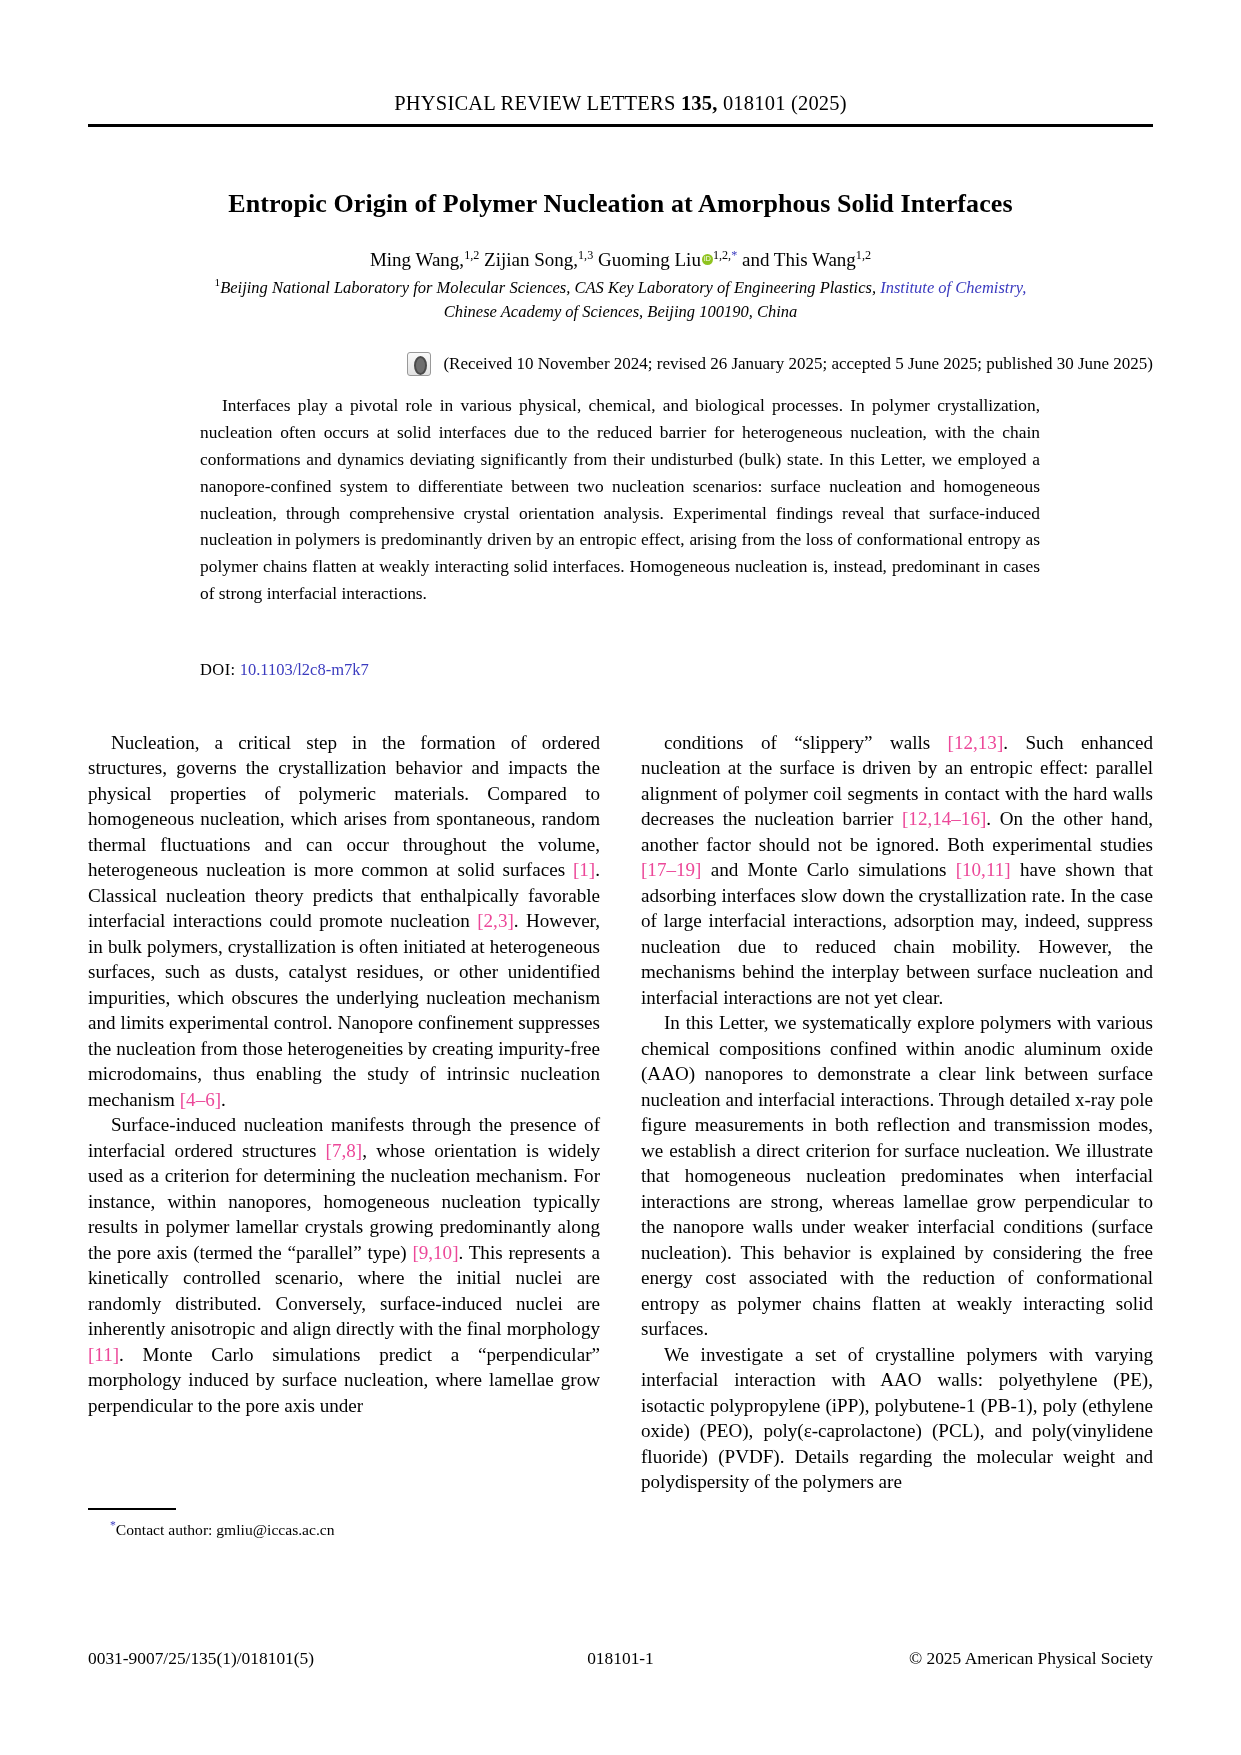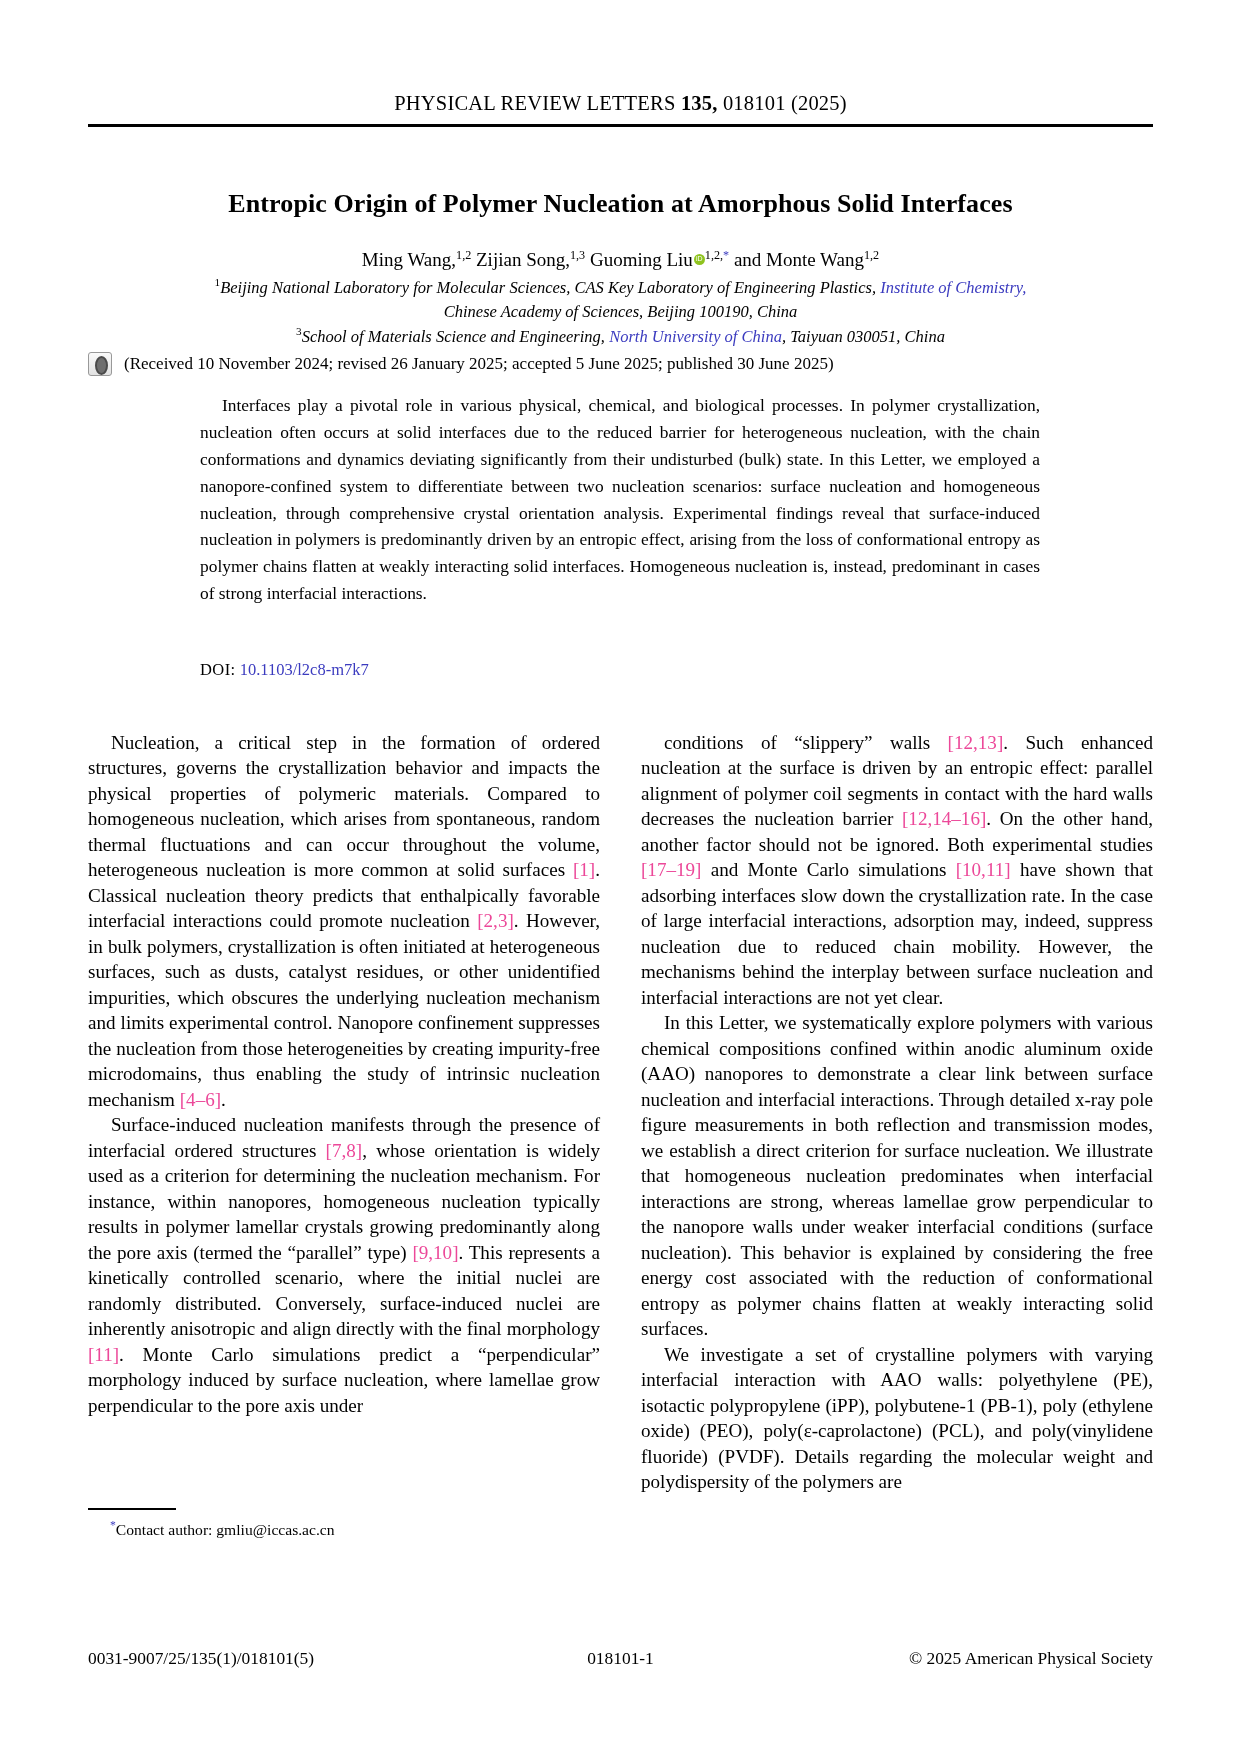--- a/index.html
+++ b/index.html
@@ -94,21 +94,21 @@
   .affil sup { font-size: 0.68em; vertical-align: super; font-style: normal;}
   .lnk { color: #3b3bbf; }
   .star { color: #3b3bbf; }
 
   
   .daterow {
     position: absolute;
     left: 88px;
     top: 353px;
     width: 1065px;
-    text-align: left;
+    text-align: right;
     font-size: 17px;
   }
   .checkmark-badge {
     display: inline-block;
     width: 22px; height: 22px;
     border: 1px solid #999;
     border-radius: 3px;
     background: linear-gradient(#fafafa, #e2e2e2);
     position: relative;
     vertical-align: middle;
@@ -209,29 +209,26 @@
     <span class="vol">135,</span>
     <span>018101</span>
     <span>(2025)</span>
   </div>
   <div class="runhead-rule"></div>
 
   <div class="titleblock">
     <h1 class="art-title">Entropic Origin of Polymer Nucleation at Amorphous Solid Interfaces</h1>
 
     <div class="authors">
-      <span>Ming Wang,</span><sup>1,2</sup><span> Zijian Song,</span><sup>1,3</sup><span> Guoming Liu</span><span class="orcid"></span><sup>1,2,</sup><sup class="star">*</sup><span> and Monte Wang</span><sup>1,2</sup>
+      <span>Ming Wang,</span><sup>1,2</sup><span> Zijian Song,</span><sup>1,3</sup><span> Guoming Liu</span><span class="orcid"></span><sup>1,2,</sup><sup class="star">*</sup><span> and This Wang</span><sup>1,2</sup>
     </div>
 
     <div class="affil">
       <sup>1</sup><span>Beijing National Laboratory for Molecular Sciences, CAS Key Laboratory of Engineering Plastics, </span><span class="lnk">Institute of Chemistry,</span><br>
       <span>Chinese Academy of Sciences, Beijing 100190, China</span>
-    </div>
-    <div class="affil">
-      <sup>3</sup><span>School of Materials Science and Engineering, </span><span class="lnk">North University of China</span><span>, Taiyuan 030051, China</span>
     </div>
   </div>
 
   <div class="daterow">
     <span class="checkmark-badge"></span><span>(Received 10 November 2024; revised 26 January 2025; accepted 5 June 2025; published 30 June 2025)</span>
   </div>
 
   <div class="abstract">Interfaces play a pivotal role in various physical, chemical, and biological processes. In polymer crystallization, nucleation often occurs at solid interfaces due to the reduced barrier for heterogeneous nucleation, with the chain conformations and dynamics deviating significantly from their undisturbed (bulk) state. In this Letter, we employed a nanopore-confined system to differentiate between two nucleation scenarios: surface nucleation and homogeneous nucleation, through comprehensive crystal orientation analysis. Experimental findings reveal that surface-induced nucleation in polymers is predominantly driven by an entropic effect, arising from the loss of conformational entropy as polymer chains flatten at weakly interacting solid interfaces. Homogeneous nucleation is, instead, predominant in cases of strong interfacial interactions.</div>
 
   <div class="doi">

